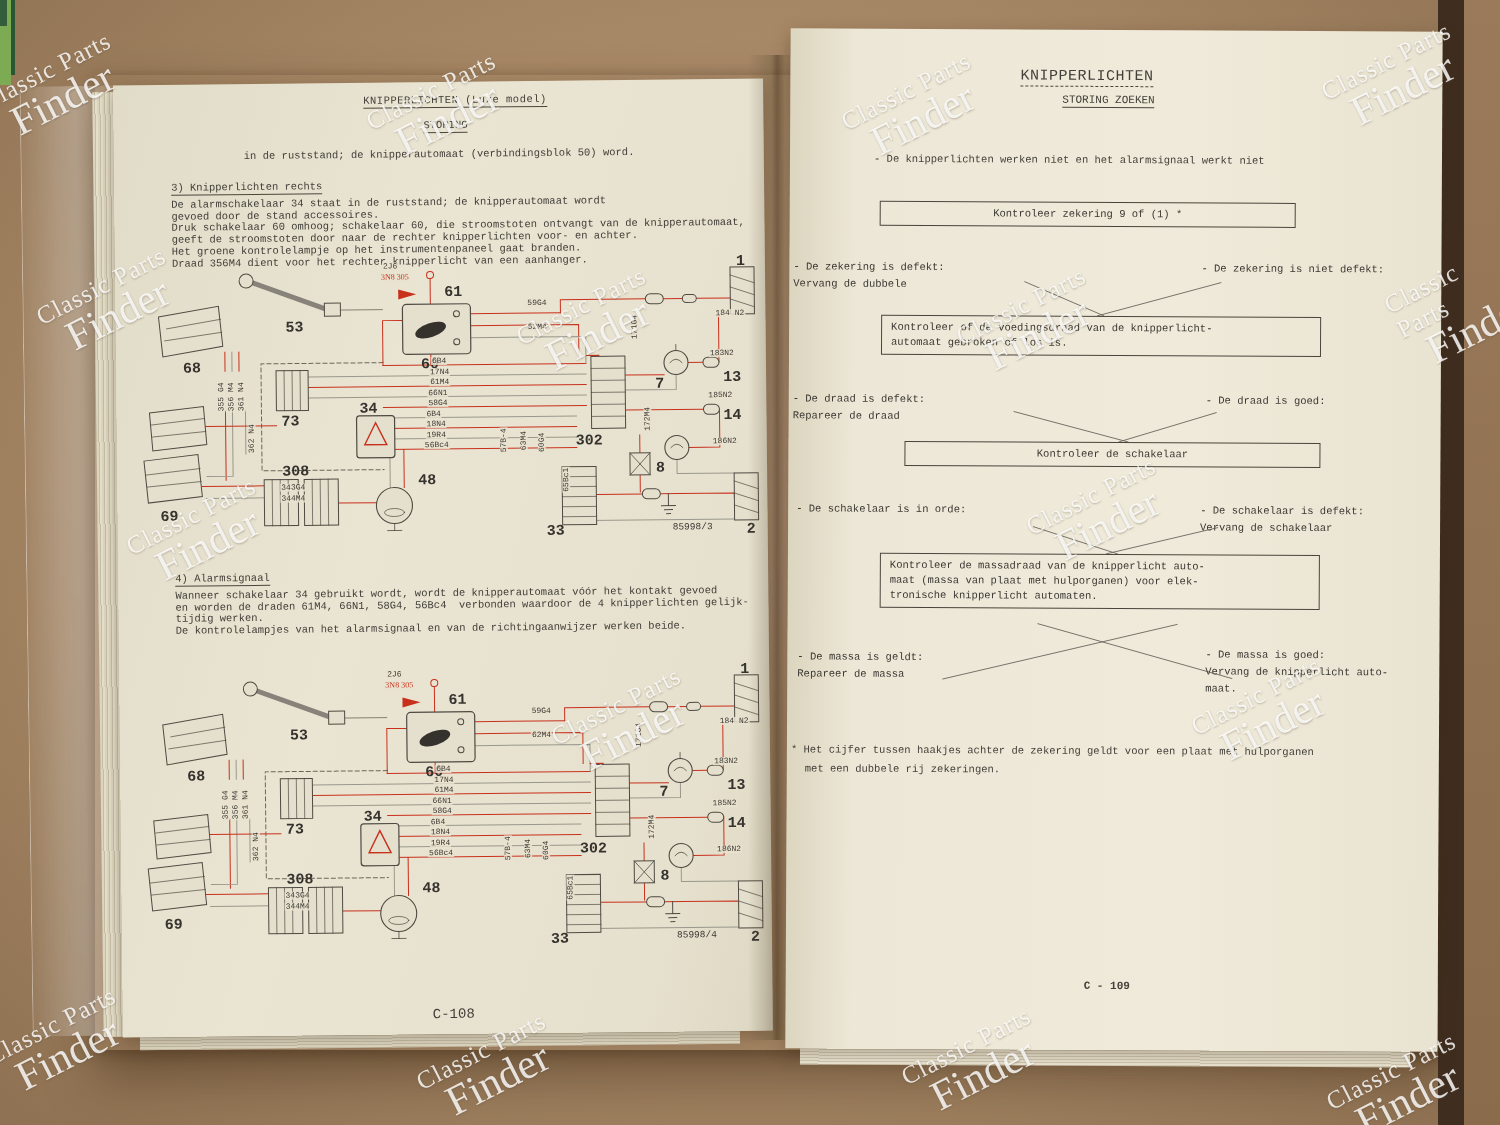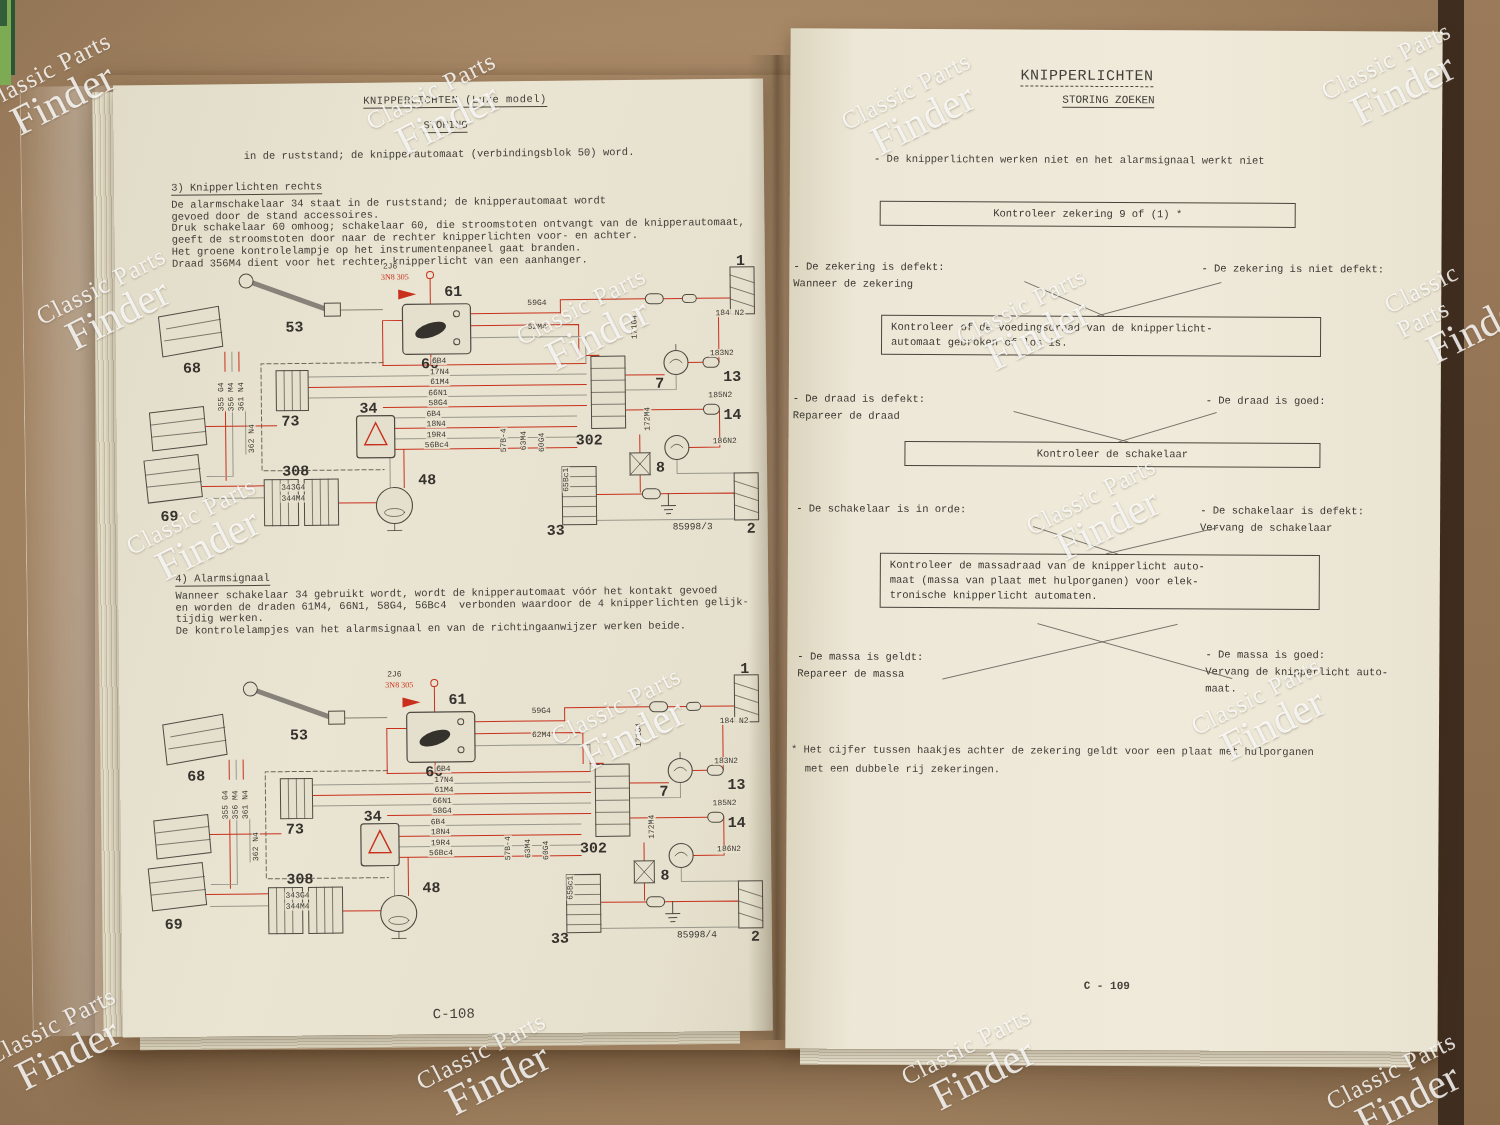--- a/index.html
+++ b/index.html
@@ -340,21 +340,21 @@
     </svg>
     <div class="abs mono rp-title">KNIPPERLICHTEN</div>
     <div class="abs mono rp-sub">STORING ZOEKEN</div>
     <div class="abs mono rp-symptom">- De knipperlichten werken niet en het alarmsignaal werkt niet</div>
     <div id="flow">
         <div class="fbox" style="left: 90px; top: 172px; width: 396px; text-align: center;">
           <div>Kontroleer zekering 9 of (1) *</div>
         </div>
         <div class="fout" style="left: 4px; top: 230px;">
           <div>- De zekering is defekt:</div>
-          <div>Wanneer de zekering</div>
+          <div>Vervang de dubbele</div>
         </div>
         <div class="fout" style="left: 412px; top: 230px;">
           <div>- De zekering is niet defekt:</div>
         </div>
         <div class="fbox" style="left: 92px; top: 286px; width: 420px; text-align: left;">
           <div>Kontroleer of de voedingsdraad van de knipperlicht-</div>
           <div>automaat gebroken of los is.</div>
         </div>
         <div class="fout" style="left: 4px; top: 362px;">
           <div>- De draad is defekt:</div>

